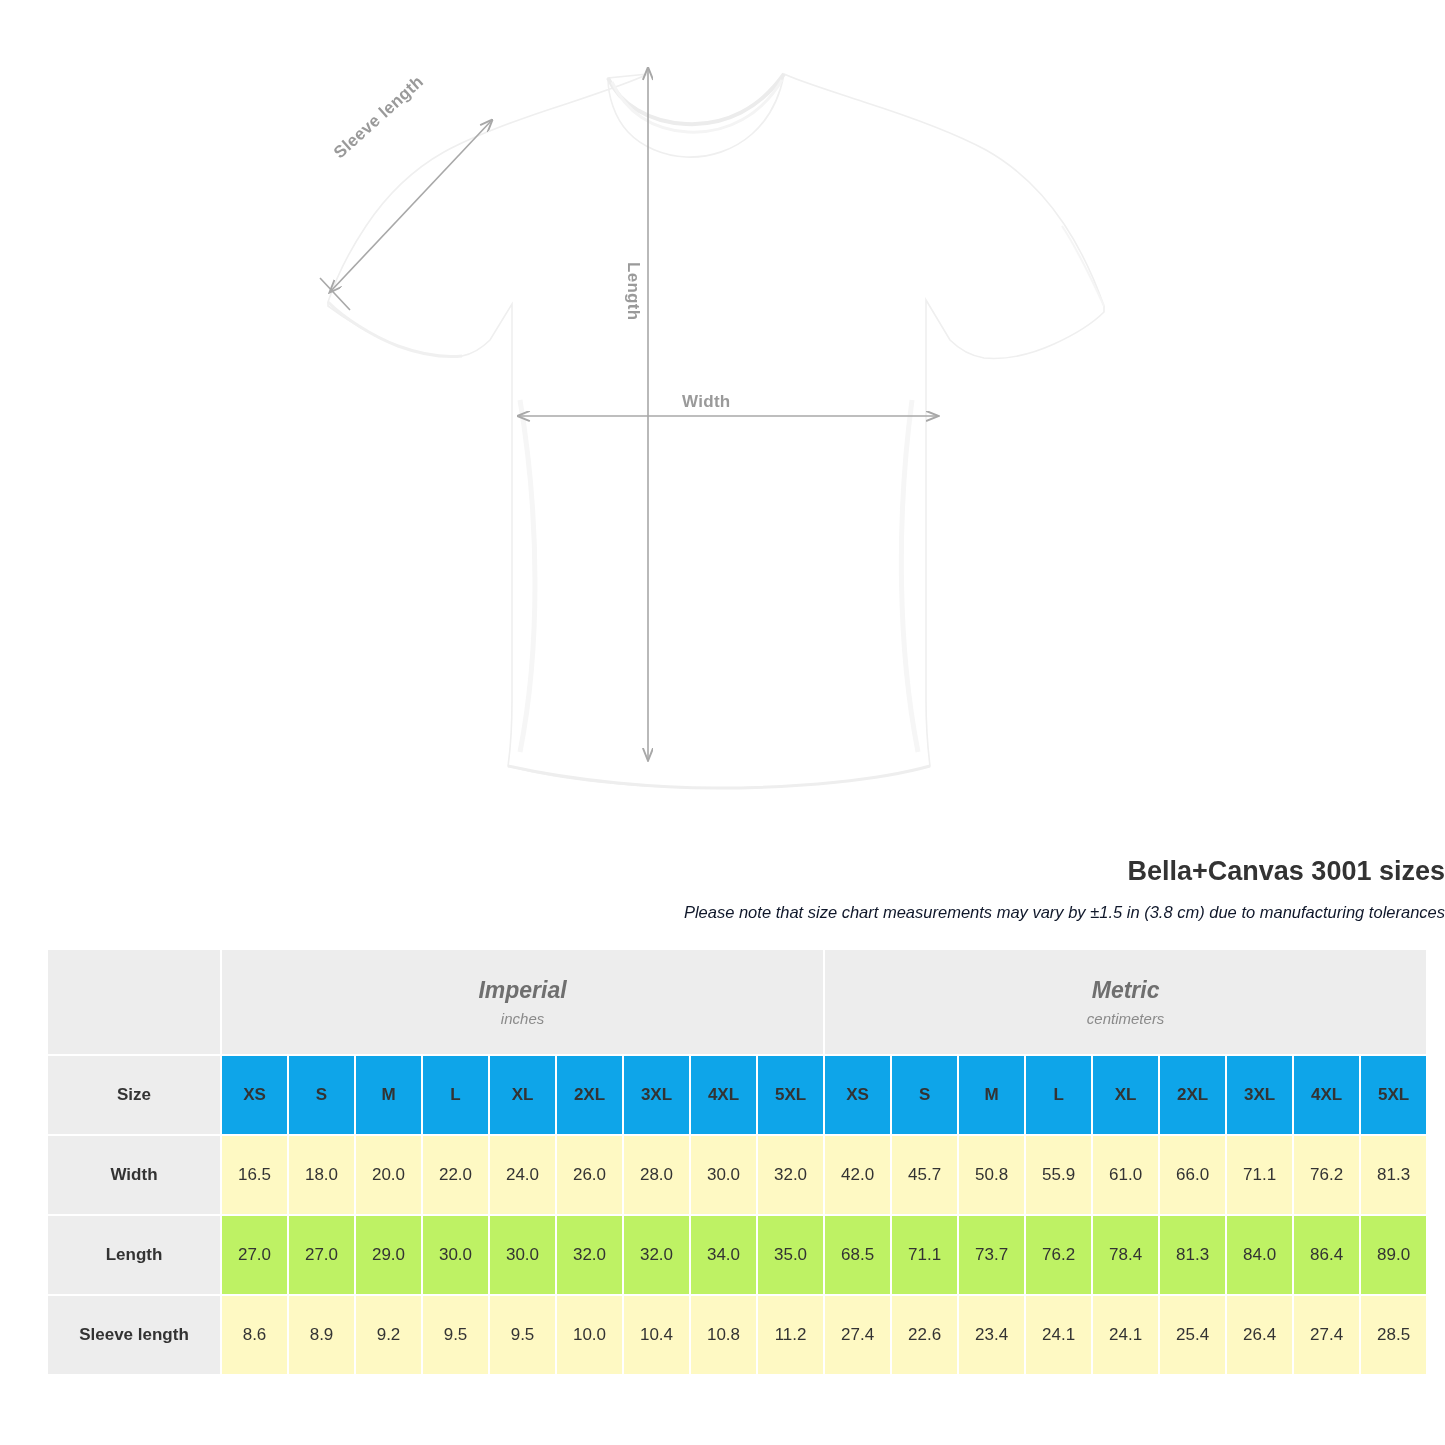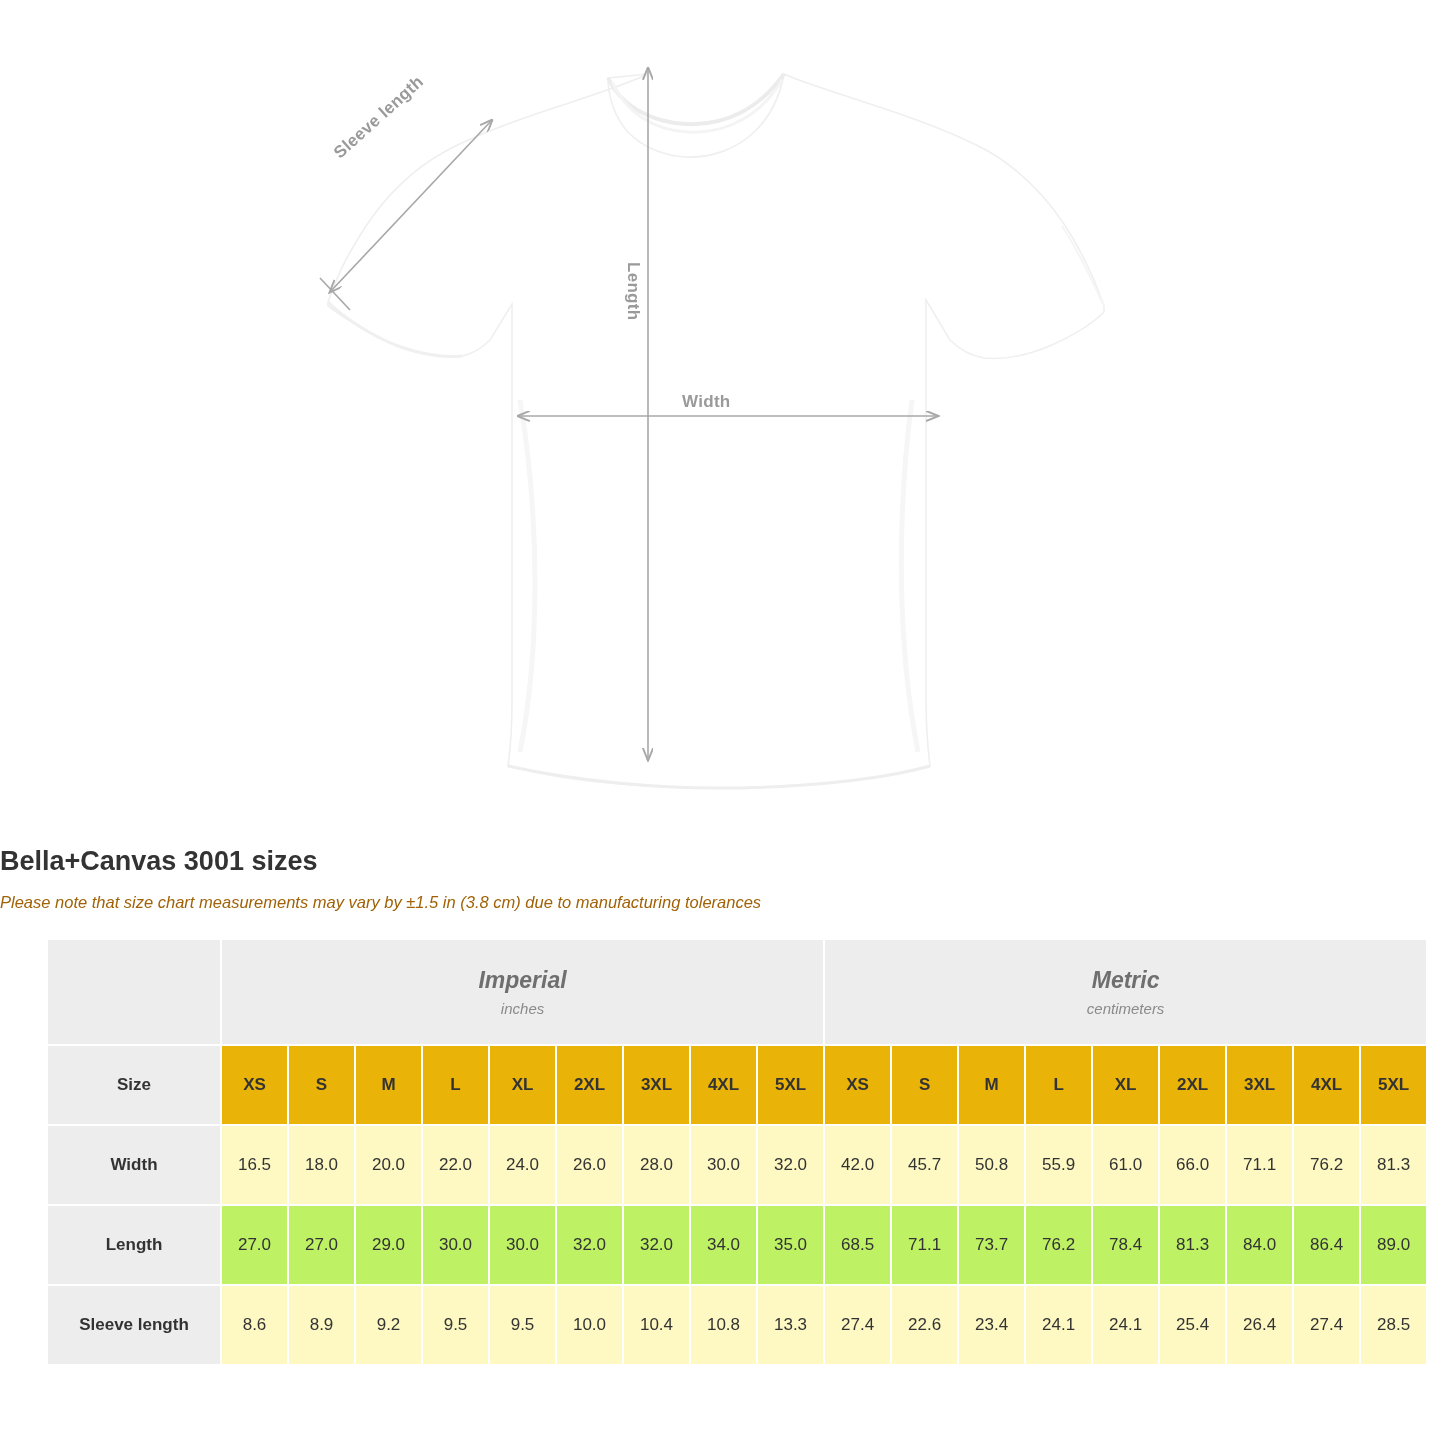--- a/index.html
+++ b/index.html
@@ -53,33 +53,33 @@
   }
   .dim-label.width {
     left: 676px;
     top: 392px;
     background: #ffffff;
     padding: 0 6px;
   }
 
   
   .title-block {
-    text-align: left;
-    margin-top: 16px;
+    text-align: right;
+    margin-top: 26px;
   }
   .chart-title {
     font-size: 27px;
     font-weight: bold;
     color: #333333;
     margin: 0;
   }
   .chart-note {
     font-size: 16.5px;
     font-style: italic;
-    color: #a16207;
+    color: #0f172a;
     margin-top: 16px;
   }
 
   
   .table-wrap {
     margin: 26px 46px 0 46px;
   }
   table.size-table {
     border-collapse: separate;
     border-spacing: 2px;
@@ -108,21 +108,21 @@
     color: #6f6f6f;
     line-height: 1.2;
   }
   .unit-sub {
     font-size: 15px;
     font-style: italic;
     color: #8a8a8a;
     margin-top: 6px;
   }
   tr.header-row td {
-    background: #eab308;
+    background: #0ea5e9;
     font-weight: bold;
     font-size: 17px;
     height: 78px;
   }
   tr.header-row td.rowlabel {
     background: #ededed;
     font-weight: bold;
     font-size: 17px;
   }
   tr.data-row td {
@@ -317,21 +317,21 @@
         <tr class="data-row alt">
           <td class="rowlabel">Sleeve length</td>
           <td>8.6</td>
           <td>8.9</td>
           <td>9.2</td>
           <td>9.5</td>
           <td>9.5</td>
           <td>10.0</td>
           <td>10.4</td>
           <td>10.8</td>
-          <td>13.3</td>
+          <td>11.2</td>
           <td>27.4</td>
           <td>22.6</td>
           <td>23.4</td>
           <td>24.1</td>
           <td>24.1</td>
           <td>25.4</td>
           <td>26.4</td>
           <td>27.4</td>
           <td>28.5</td>
         </tr>

